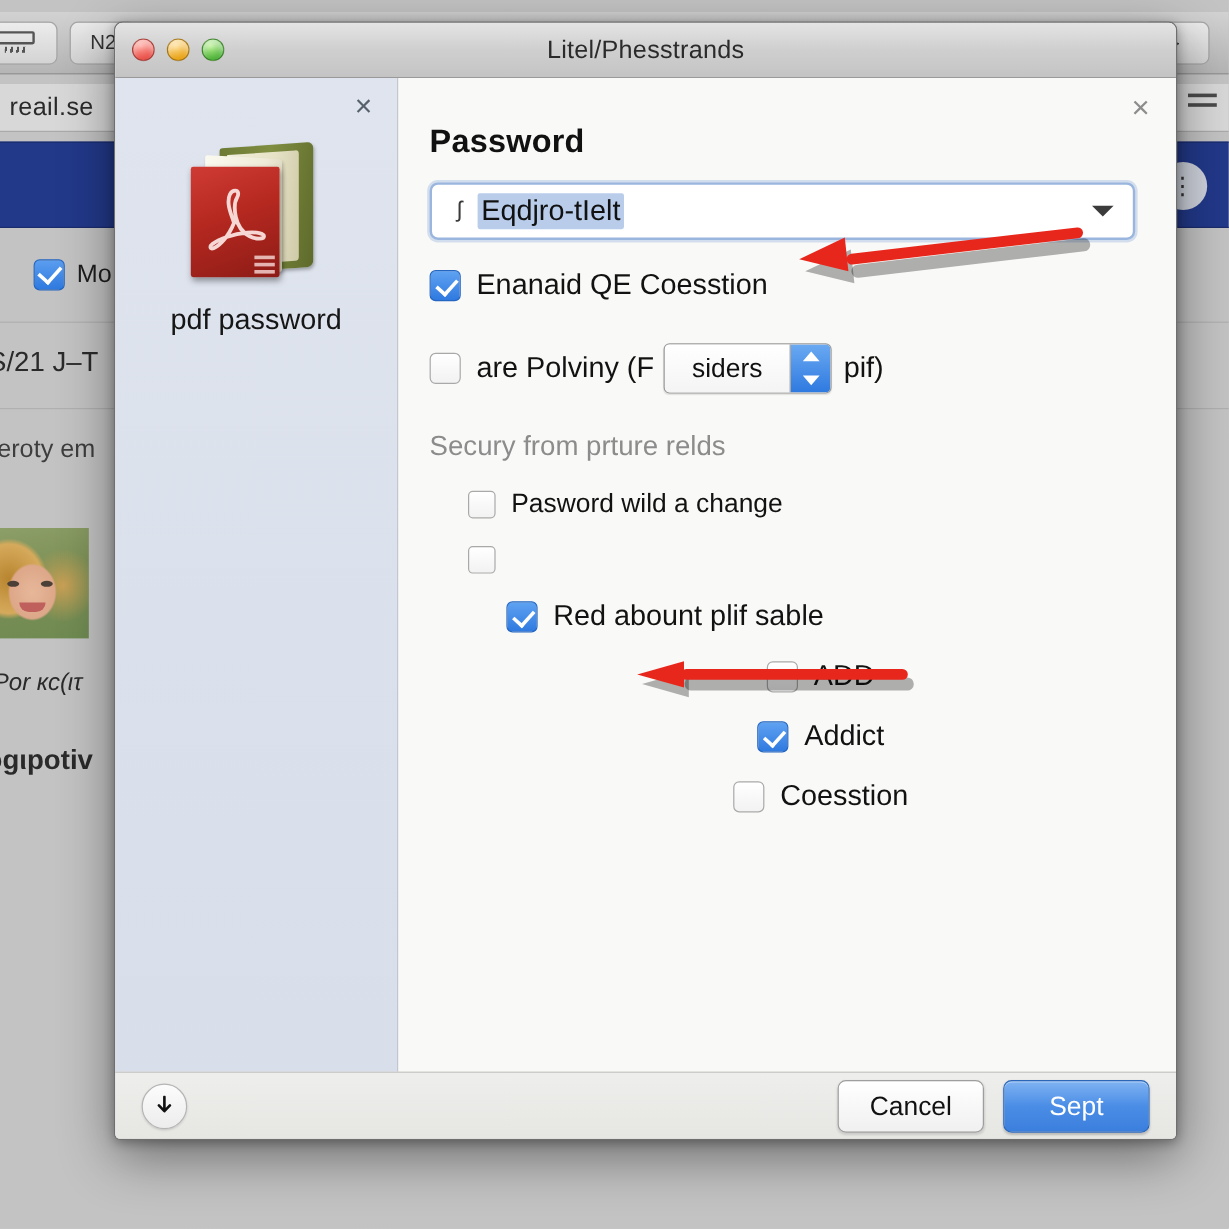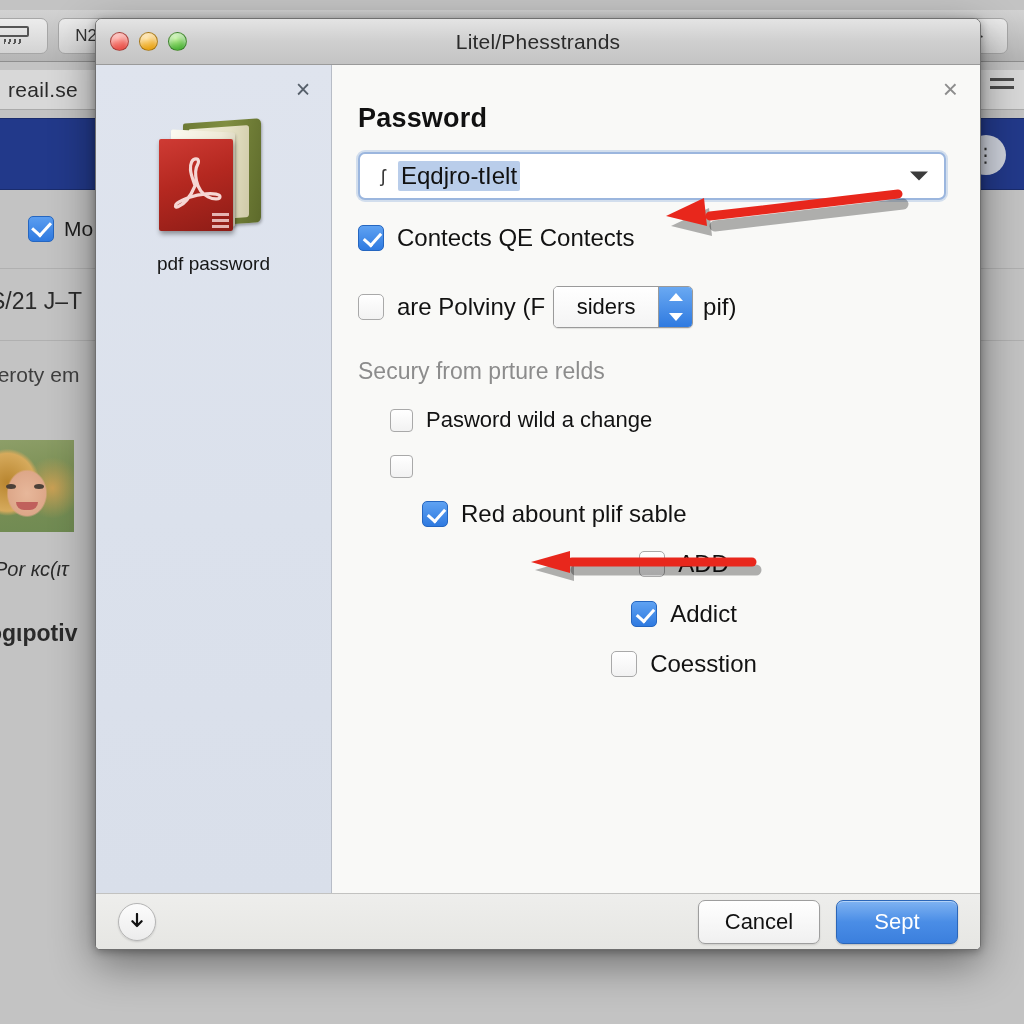--- a/index.html
+++ b/index.html
@@ -196,21 +196,21 @@
   }
   .pdf .corner {
     position: absolute; right: 4px; bottom: 3px;
     width: 17px; height: 15px; opacity: .85;
     background:
       linear-gradient(#f3cfcd,#f3cfcd) 0 0/17px 3px no-repeat,
       linear-gradient(#f3cfcd,#f3cfcd) 0 6px/17px 3px no-repeat,
       linear-gradient(#f3cfcd,#f3cfcd) 0 12px/17px 3px no-repeat;
   }
   .file-label {
-    margin-top: 14px; font-size: 19px; color: #161616;
+    margin-top: 14px; font-size: 24px; color: #161616;
   }
 
   .content {
     position: relative; flex: 1;
     background: #f9f9f7;
     padding: 34px 34px 0 26px;
   }
   .content-close {
     position: absolute; right: 22px; top: 12px;
     font-size: 26px; color: #8d8d8d; font-weight: 300;
@@ -430,21 +430,21 @@
         <h1 class="heading">Password</h1>
 
         <div class="combo">
           <span class="combo-glyph">ʃ</span>
           <span class="combo-value">Eqdjro-tIelt</span>
           <span class="combo-arrow"></span>
         </div>
 
         <div class="row r-main1">
           <span class="cb cb-lg on"></span>
-          <span class="lbl">Contects QE Contects</span>
+          <span class="lbl">Enanaid QE Coesstion</span>
         </div>
 
         <div class="row r-main2">
           <span class="cb cb-lg"></span>
           <span class="lbl">are Polviny (F</span>
           <span class="stepper">
             <span class="val">siders</span>
             <span class="arrows">
               <span class="up"></span>
               <span class="dn"></span>

